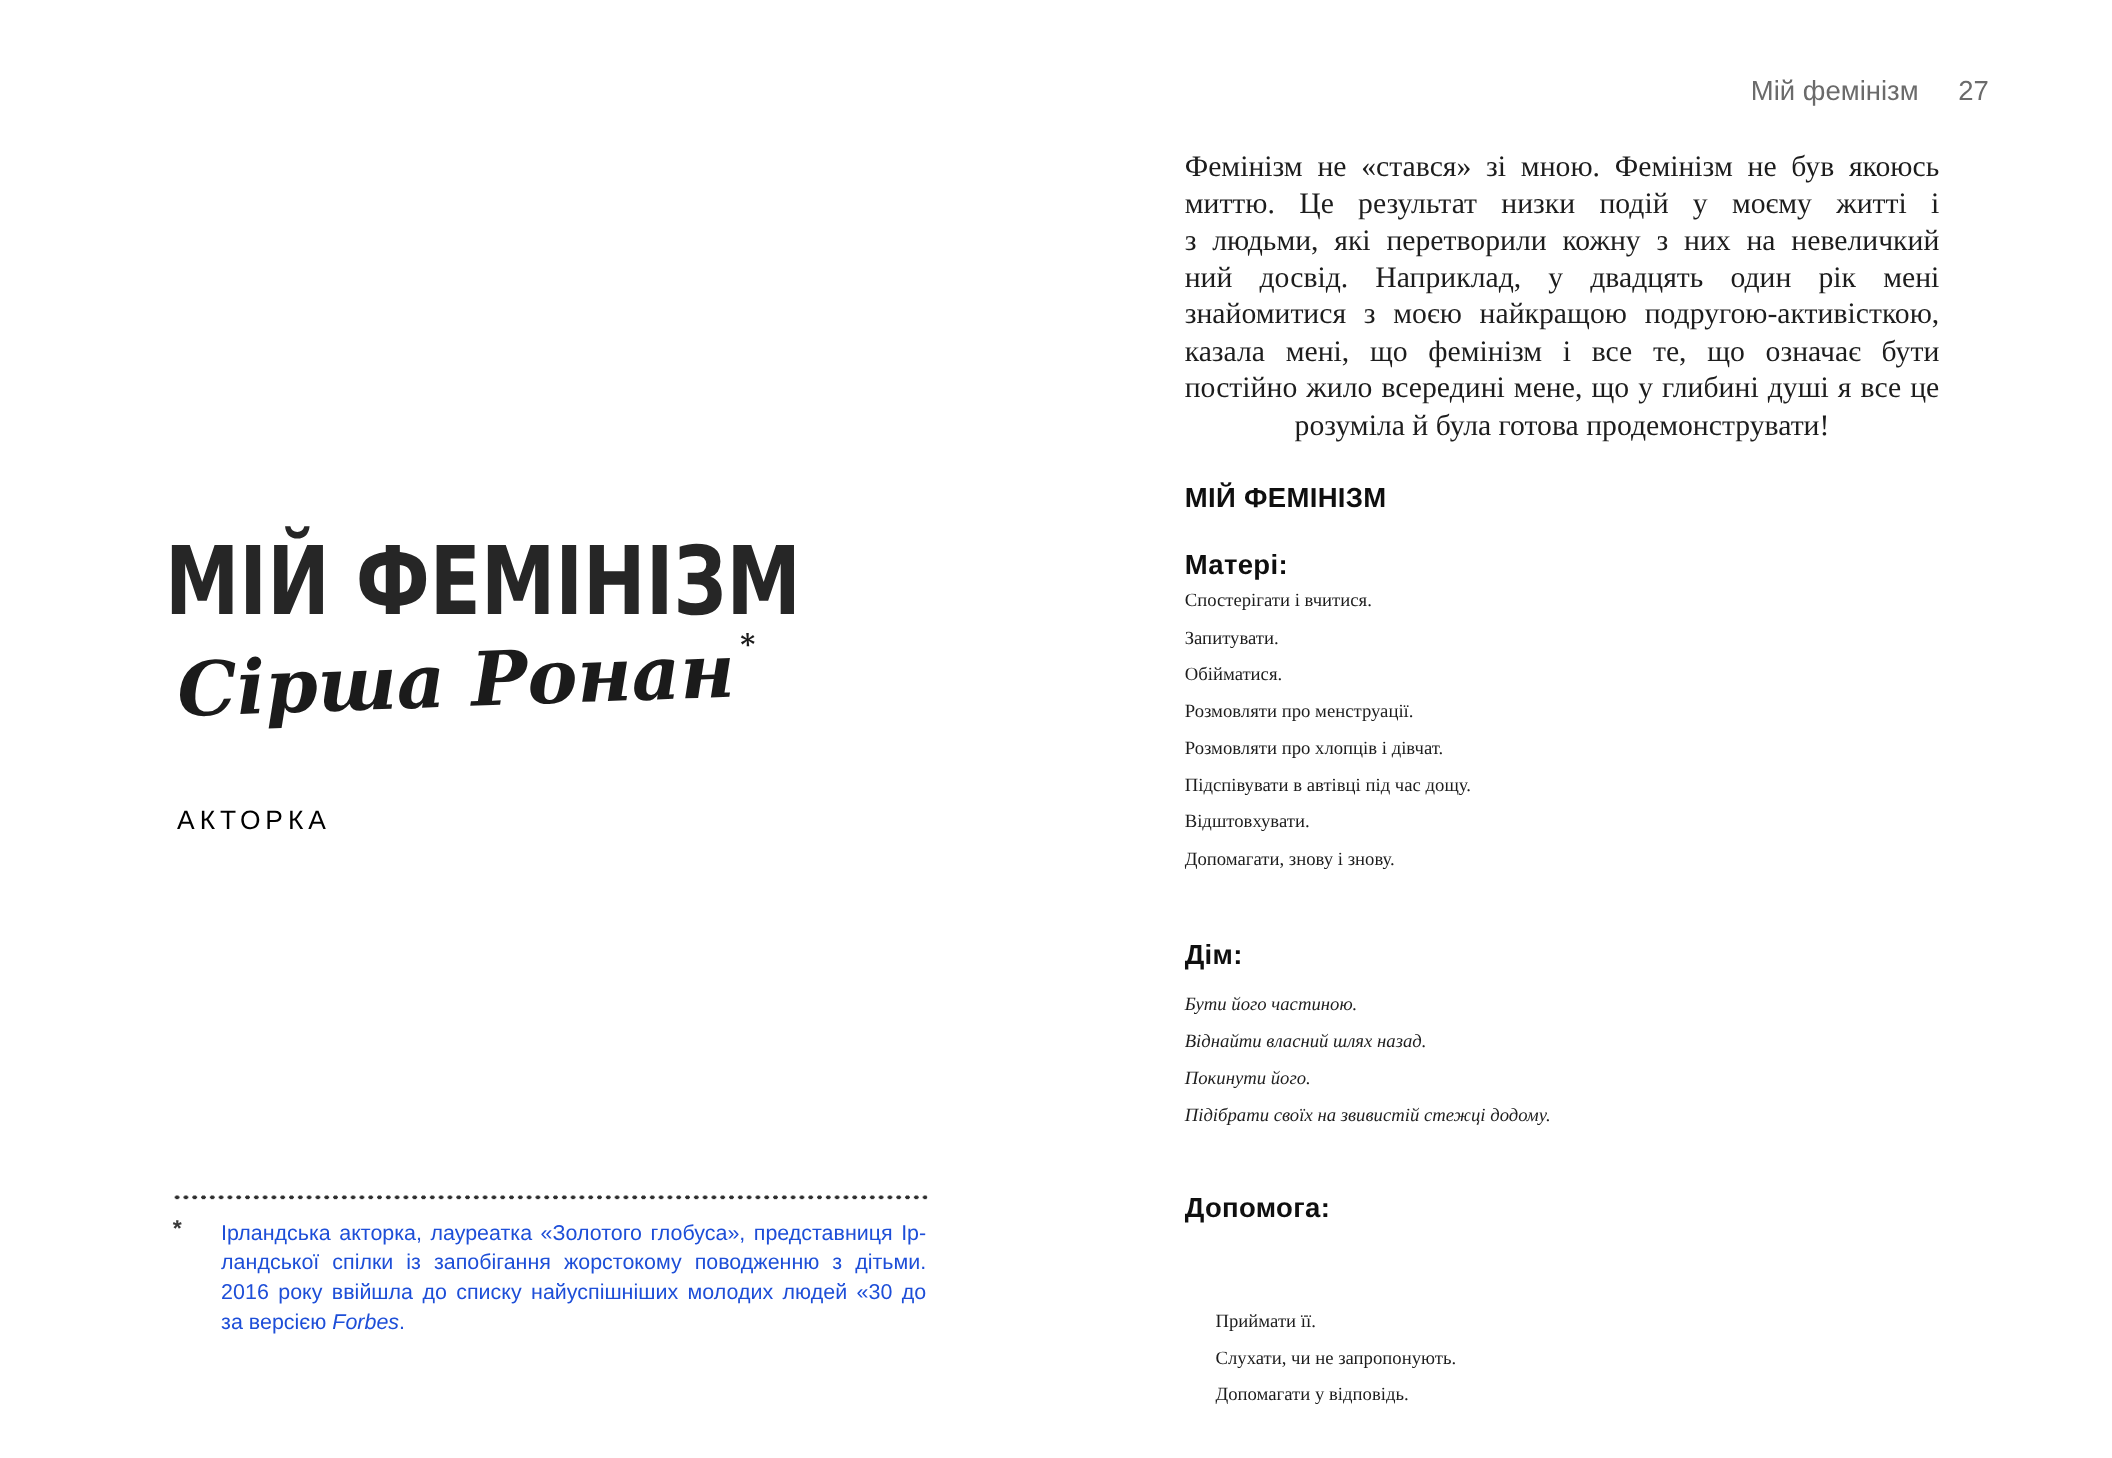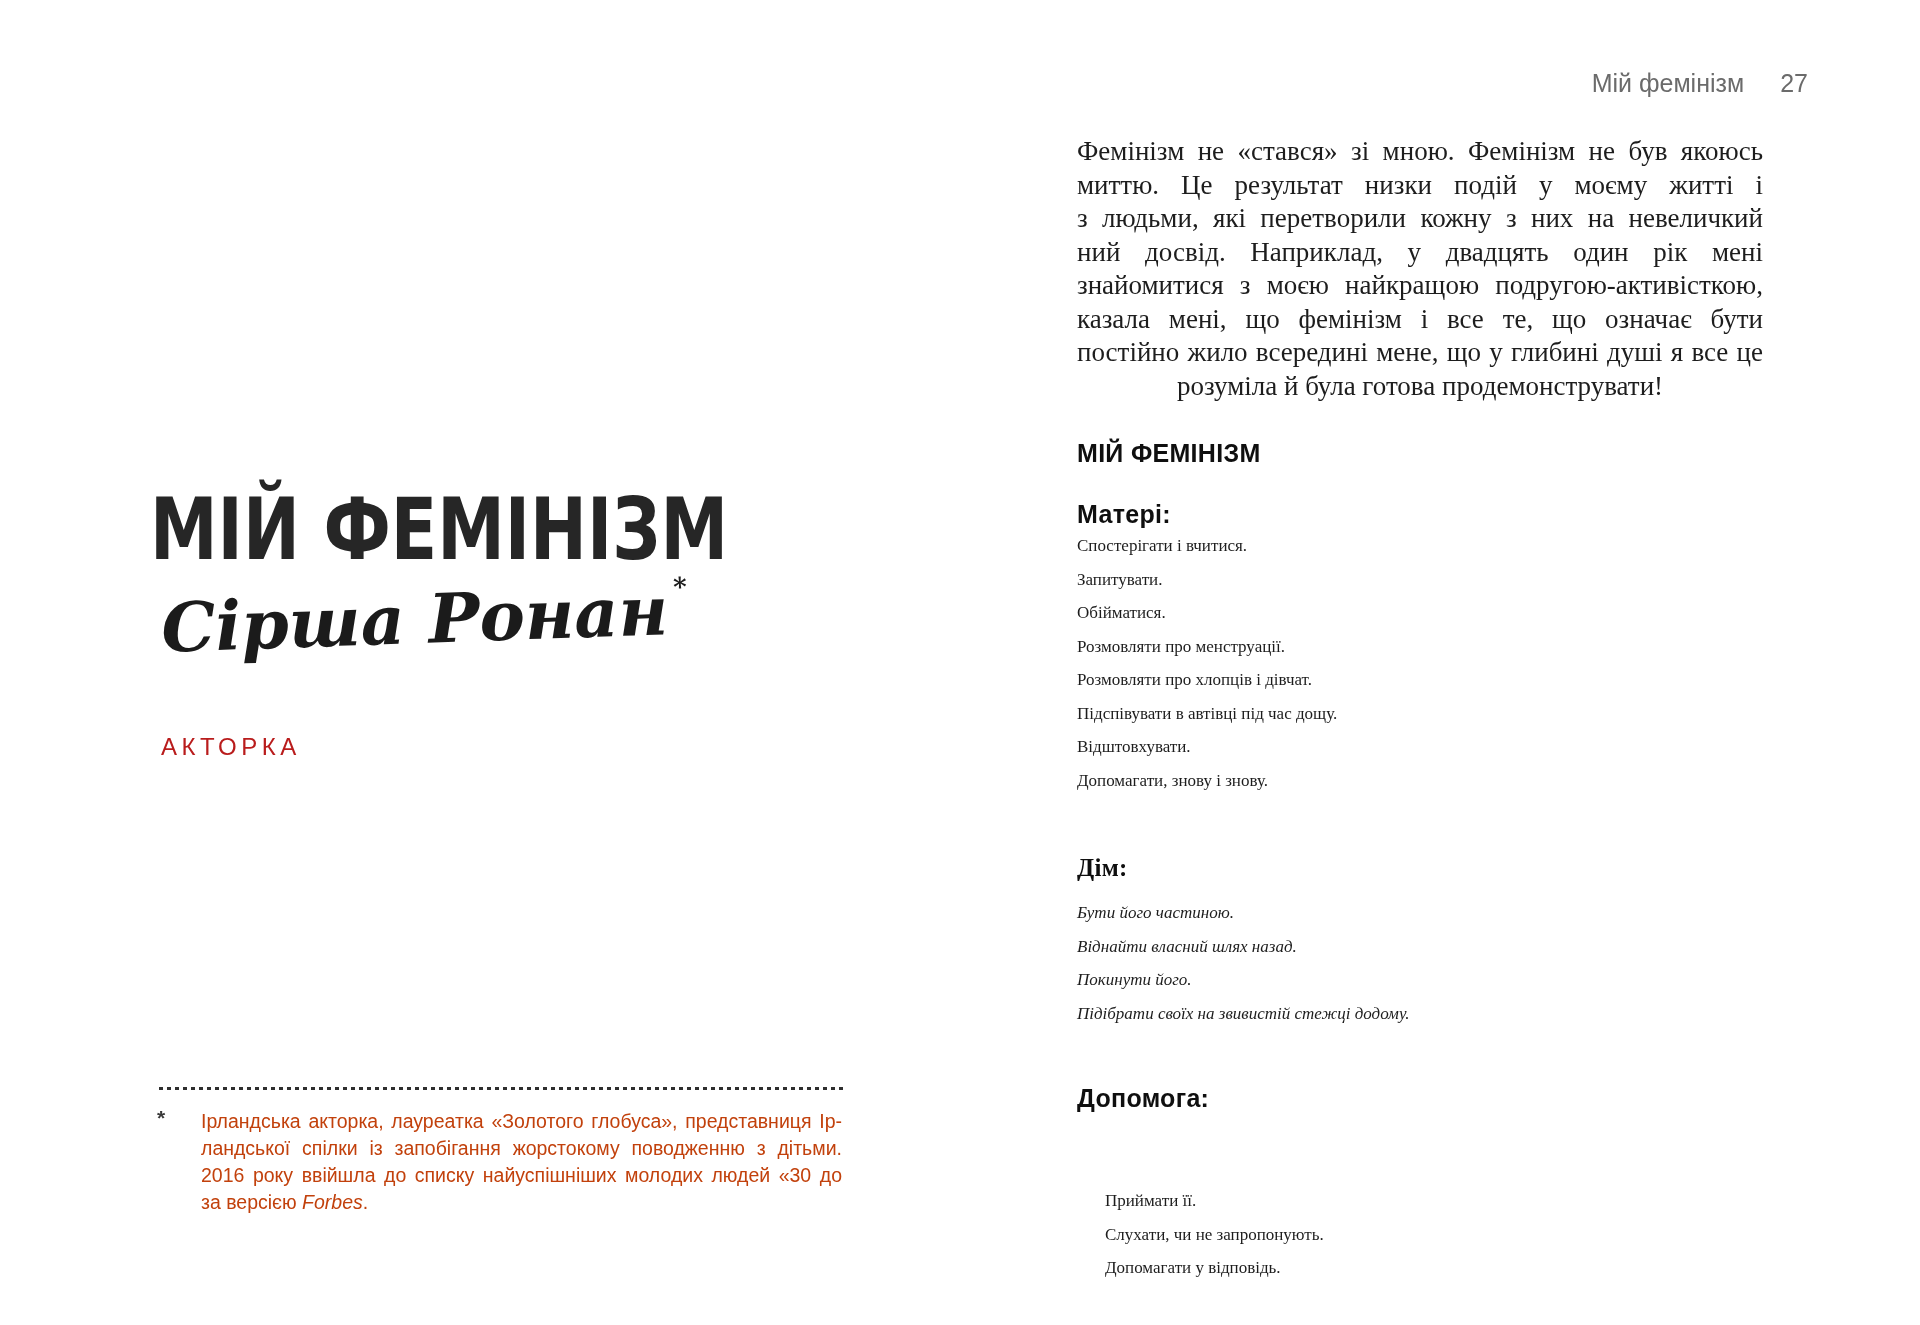--- a/index.html
+++ b/index.html
@@ -40,42 +40,42 @@
   .author-script sup {
     font-size:26px;
     font-style:normal;
     vertical-align:38px;
     margin-left:6px;
   }
   .author-role {
     left:161px; top:733px;
     font-size:24px;
     letter-spacing:4.5px;
-    color:#b91c1c;
+    color:#000000;
     white-space:nowrap;
   }
   .dotted-rule {
     left:157px; top:1086px;
     width:686px; height:5px;
     background-image:radial-gradient(circle 2px, #2f2f2f 97%, transparent);
     background-size:8px 5px;
     background-repeat:repeat-x;
   }
   .footnote-marker {
     left:157px; top:1106px;
     font-size:21px;
     font-weight:bold;
     color:#3a3a3a;
   }
   .footnote {
     left:201px; top:1108px;
     width:641px;
     font-size:19.5px;
     line-height:27px;
-    color:#c2410c;
+    color:#1d4ed8;
   }
   .fjline { text-align:justify; height:27px; overflow:hidden; }
   .fjline::after { content:""; display:inline-block; width:100%; height:0; }
   .fline-last { text-align:left; }
 
   
   .running-head {
     top:69px; right:112px;
     display:flex; align-items:baseline; gap:36px;
     font-size:25px;
@@ -100,21 +100,21 @@
   .sec-head {
     position:absolute; left:0;
     font-size:25px;
     font-weight:800;
     letter-spacing:0.3px;
     color:#0f0f0f;
     white-space:nowrap;
   }
   .h-main   { top:439px; }
   .h-materi { top:500px; }
-  .h-dim    { top:854px;font-family:Liberation Serif, serif; }
+  .h-dim    { top:854px; }
   .h-dopomoga { top:1084px; }
 
   .item-list {
     position:absolute; left:0; width:686px;
     font-family:"Liberation Serif", serif;
     font-size:17px;
     line-height:33.5px;
     color:#1d1d1d;
   }
   .l-materi   { top:529px; }

